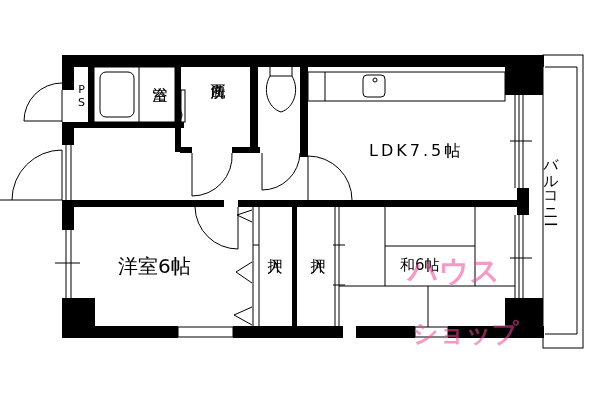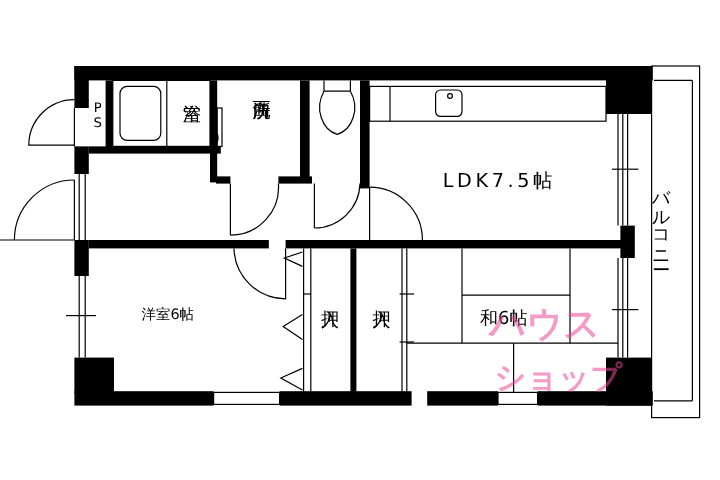--- a/index.html
+++ b/index.html
@@ -115,20 +115,20 @@
     <line x1="385" y1="246" x2="475" y2="246"></line>
     <line x1="339" y1="286" x2="515" y2="286"></line>
     <line x1="428" y1="286" x2="428" y2="327"></line>
   </g>
 </svg>
 
 <div class="lbl v" style="left:76px; top:83px; font-size:11px;">PS</div>
 <div class="lbl v" style="left:152px; top:75px; font-size:15px;">浴室</div>
 <div class="lbl v" style="left:210px; top:72px; font-size:15px;">洗面所</div>
 <div class="lbl" style="left:369px; top:143px; font-size:16px; letter-spacing:3px;">LDK7.5帖</div>
-<div class="lbl" style="left:118px; top:256px; font-size:12px;">洋室6帖</div>
+<div class="lbl" style="left:118px; top:256px; font-size:20px;">洋室6帖</div>
 <div class="lbl v" style="left:267px; top:246px; font-size:15px;">押入</div>
 <div class="lbl v" style="left:310px; top:246px; font-size:15px;">押入</div>
 <div class="lbl" style="left:400px; top:258px; font-size:15px;">和6帖</div>
 <div class="lbl v" style="left:543px; top:148px; font-size:15px;">バルコニー</div>
 
 <div class="wm" style="left:408px; top:256px; font-size:30px;">ハウス</div>
-<div class="wm" style="left:412px; top:302px; font-size:26px;">ショップ</div>
+<div class="wm" style="left:412px; top:320px; font-size:26px;">ショップ</div>
 
 </body></html>

